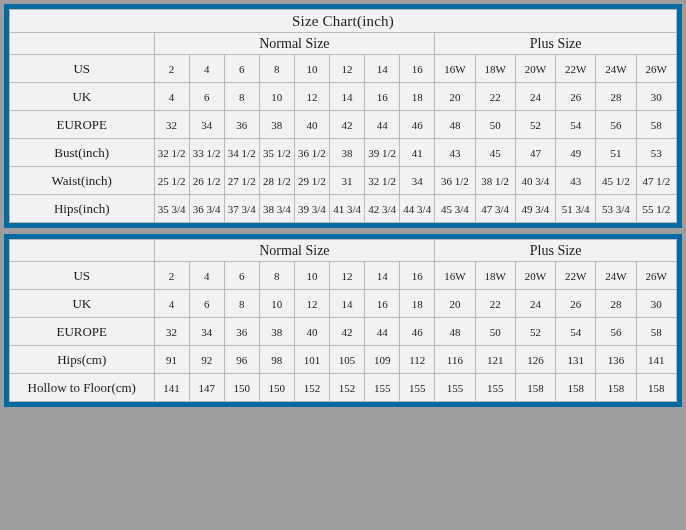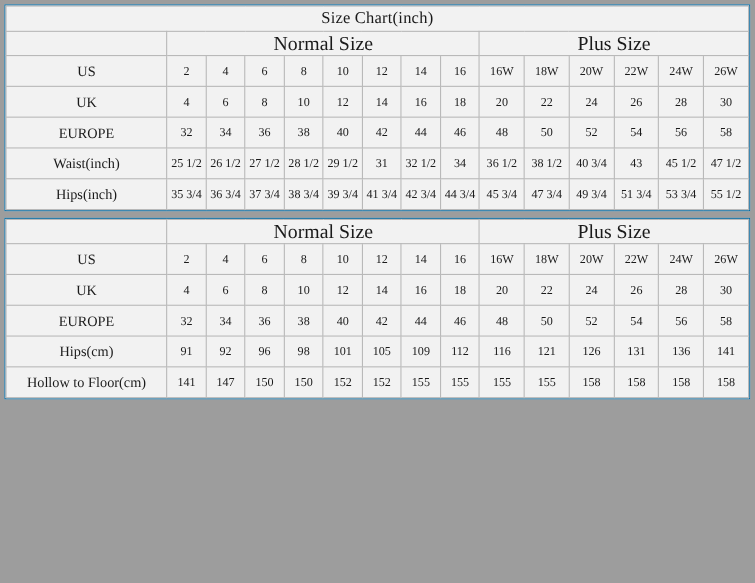--- a/index.html
+++ b/index.html
@@ -18,21 +18,21 @@
     width: 686px;
     height: 530px;
     box-sizing: border-box;
     padding: 4px 4px 2px 4px;
     display: flex;
     flex-direction: column;
     gap: 6px;
   }
   .chart {
     background: #f2f2f2;
-    border: 1px solid #0369a1;
+    border: 5px solid #0369a1;
     box-sizing: border-box;
   }
   table.size-table {
     border-collapse: collapse;
     width: 100%;
     table-layout: fixed;
   }
   table.size-table td,
   table.size-table th {
     border: 1px solid #b9b9b9;
@@ -41,21 +41,21 @@
     color: #1a1a1a;
     background: #f2f2f2;
     padding: 0;
   }
   .title-cell {
     font-size: 15px;
     height: 22px;
     letter-spacing: 0.2px;
   }
   .group-cell {
-    font-size: 18px;
+    font-size: 14px;
     height: 21px;
   }
   .blank-cell {
     background: #f2f2f2;
   }
   .row-label {
     font-size: 13px;
     height: 27px;
     text-align: center;
     padding: 0 2px;
@@ -153,20 +153,37 @@
           <td class="data-cell">44</td>
           <td class="data-cell">46</td>
           <td class="data-cell plus">48</td>
           <td class="data-cell plus">50</td>
           <td class="data-cell plus">52</td>
           <td class="data-cell plus">54</td>
           <td class="data-cell plus">56</td>
           <td class="data-cell plus">58</td>
         </tr>
 
+        <tr>
+          <td class="row-label">Bust(inch)</td>
+          <td class="data-cell">32 1/2</td>
+          <td class="data-cell">33 1/2</td>
+          <td class="data-cell">34 1/2</td>
+          <td class="data-cell">35 1/2</td>
+          <td class="data-cell">36 1/2</td>
+          <td class="data-cell">38</td>
+          <td class="data-cell">39 1/2</td>
+          <td class="data-cell">41</td>
+          <td class="data-cell plus">43</td>
+          <td class="data-cell plus">45</td>
+          <td class="data-cell plus">47</td>
+          <td class="data-cell plus">49</td>
+          <td class="data-cell plus">51</td>
+          <td class="data-cell plus">53</td>
+        </tr>
 
         <tr>
           <td class="row-label">Waist(inch)</td>
           <td class="data-cell">25 1/2</td>
           <td class="data-cell">26 1/2</td>
           <td class="data-cell">27 1/2</td>
           <td class="data-cell">28 1/2</td>
           <td class="data-cell">29 1/2</td>
           <td class="data-cell">31</td>
           <td class="data-cell">32 1/2</td>

